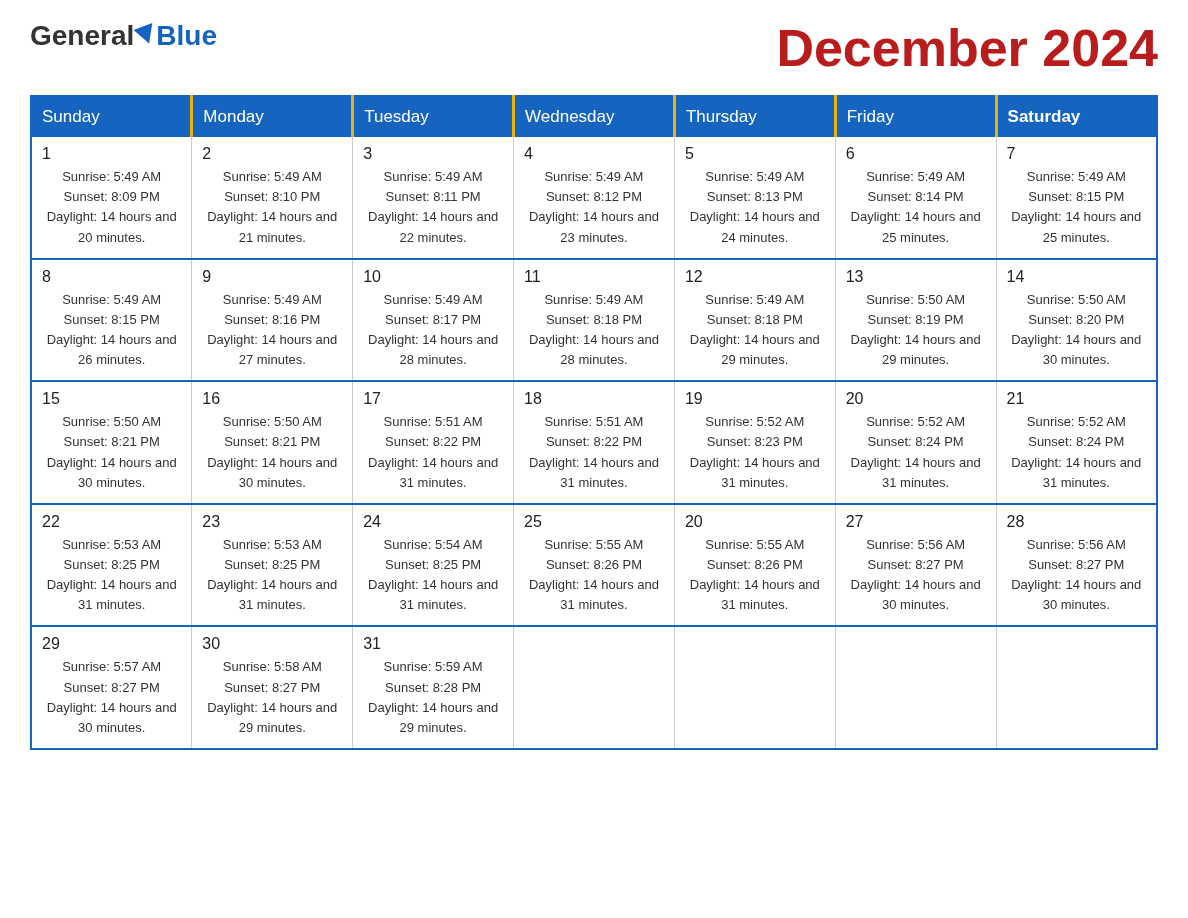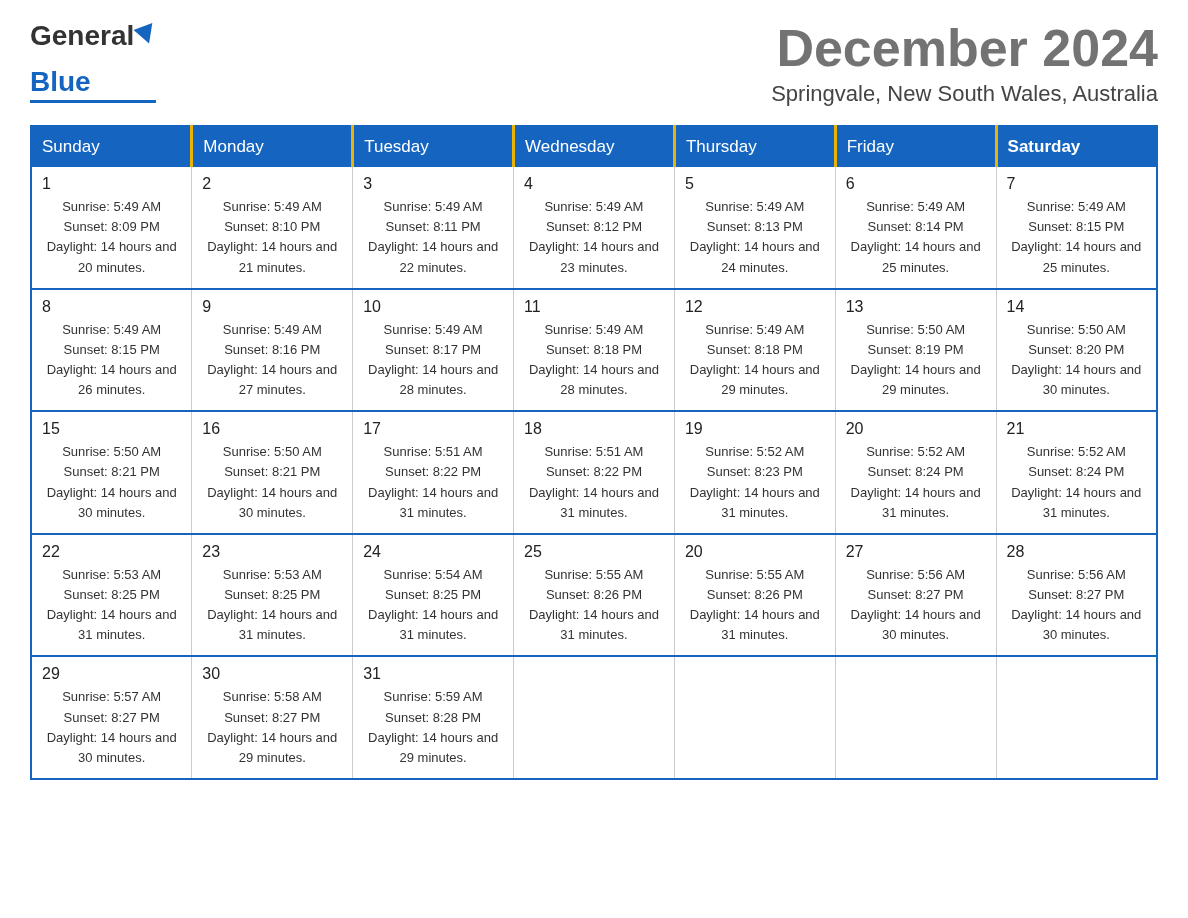--- a/index.html
+++ b/index.html
@@ -11,21 +11,21 @@
       padding: 20px 30px;
     }
     .header-area {
       display: flex;
       justify-content: space-between;
       align-items: flex-start;
       margin-bottom: 18px;
     }
     .logo {
       display: flex;
-      flex-direction: column;
+      flex-direction: row;
       align-items: flex-start;
     }
     .logo-text {
       display: flex;
       align-items: center;
       font-size: 28px;
       font-weight: bold;
       color: #333;
     }
     .logo-general { color: #333; }
@@ -45,21 +45,21 @@
       background: #1565c0;
       width: 100%;
       margin-top: 2px;
     }
     .title-area {
       text-align: right;
     }
     .month-title {
       font-size: 52px;
       font-weight: bold;
-      color: #737373;
+      color: #b91c1c;
       line-height: 1.1;
     }
     .location-title {
       font-size: 22px;
       color: #444;
       margin-top: 4px;
     }
     .calendar-table {
       width: 100%;
       border-collapse: collapse;
@@ -104,28 +104,27 @@
   </style>
 </head>
 <body>
 
 <div class="header-area">
   <div class="logo">
     <div class="logo-text">
       <span class="logo-general">General</span>
       <span class="logo-triangle"></span>
     </div>
-    <div style="display:flex;margin-top:14px;">
+    <div style="display:flex;margin-top:0px;">
       <span class="logo-blue" style="font-size:28px;font-weight:bold;color:#1565c0;">Blue</span>
     </div>
     <div class="logo-underline"></div>
   </div>
   <div class="title-area">
     <div class="month-title">December 2024</div>
-    <div class="location-title">Springvale, New South Wales, Australia</div>
   </div>
 </div>
 
 <table class="calendar-table">
   <thead>
     <tr>
     <th>Sunday</th>
         <th>Monday</th>
         <th>Tuesday</th>
         <th>Wednesday</th>

